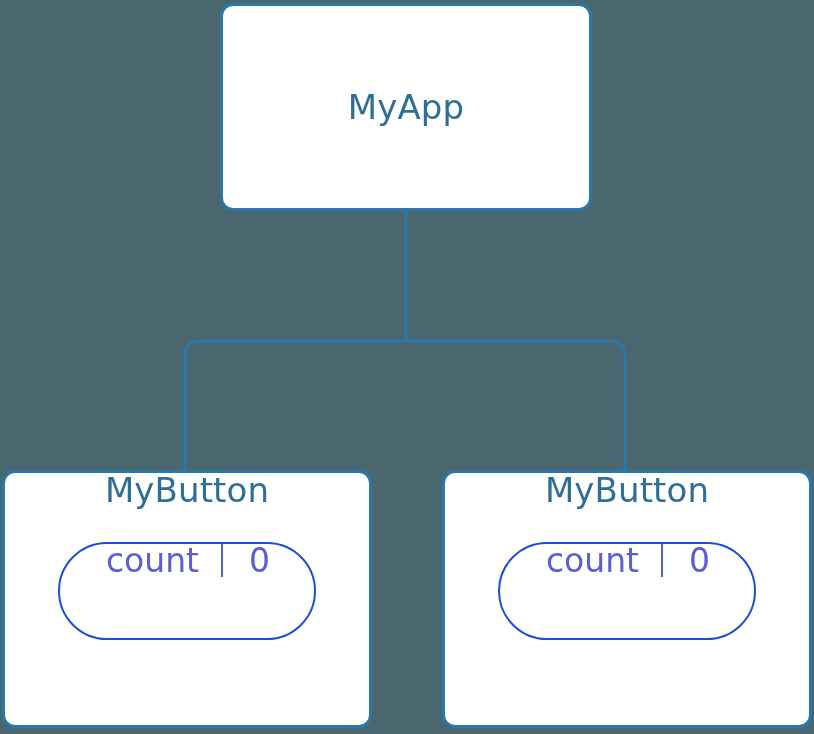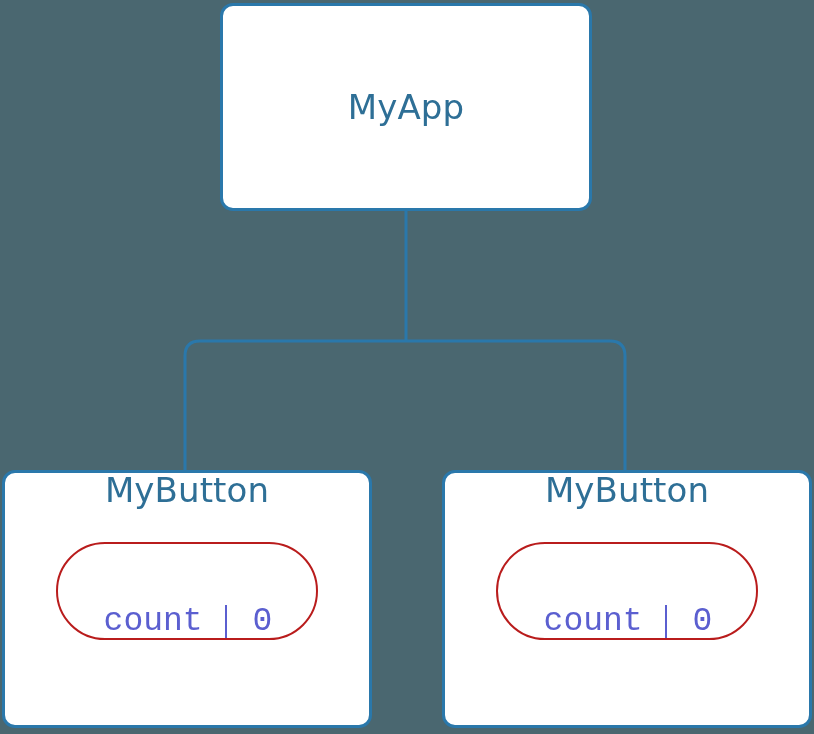--- a/index.html
+++ b/index.html
@@ -79,27 +79,26 @@
   }
   #node-right {
     left: 442px;
     width: 370px;
   }
 
   
   .pill {
     margin-top: 35px;
     height: 98px;
-    border: 2px solid #b91c1c;
+    border: 2px solid #1d4ed8;
     border-radius: 49px;
     box-sizing: border-box;
     display: flex;
-    align-items: flex-end;
+    align-items: flex-start;
     background: transparent;
-    font-family: Liberation Mono, monospace;
   }
   .pill-key,
   .pill-val {
     display: flex;
     align-items: center;
     justify-content: center;
     color: #5b5fd0;
     font-size: 33px;
     font-weight: 400;
     line-height: 1;

